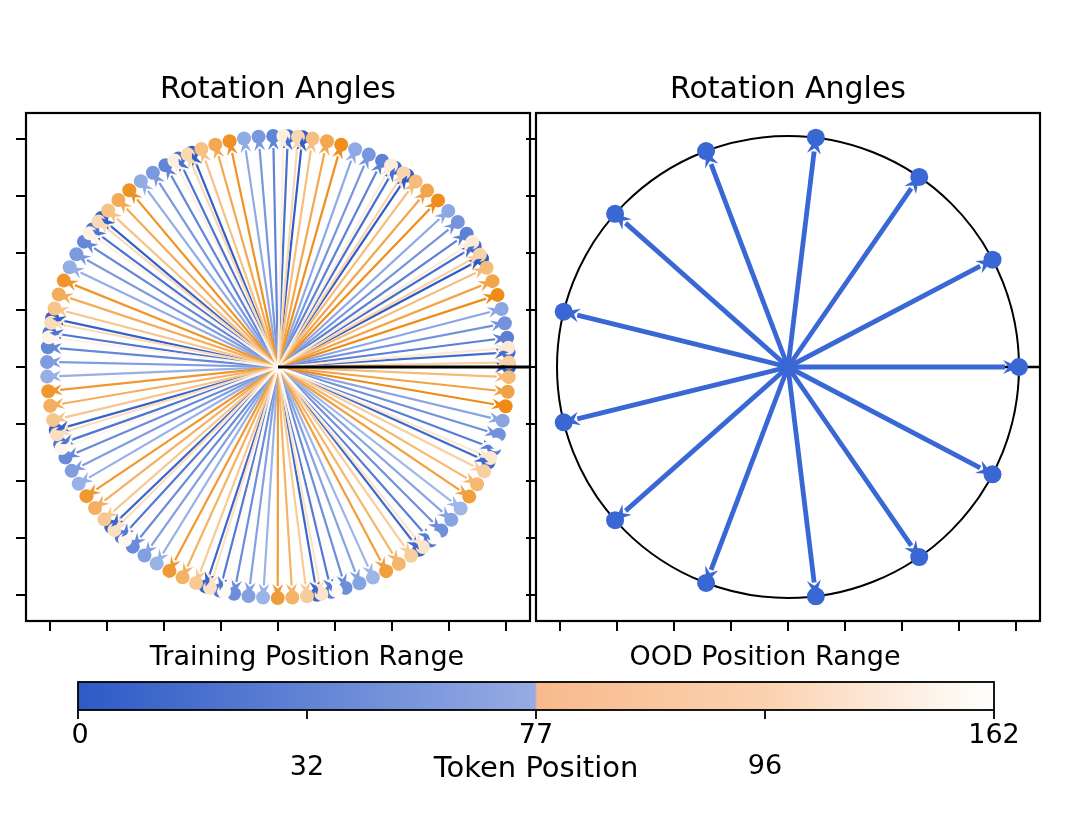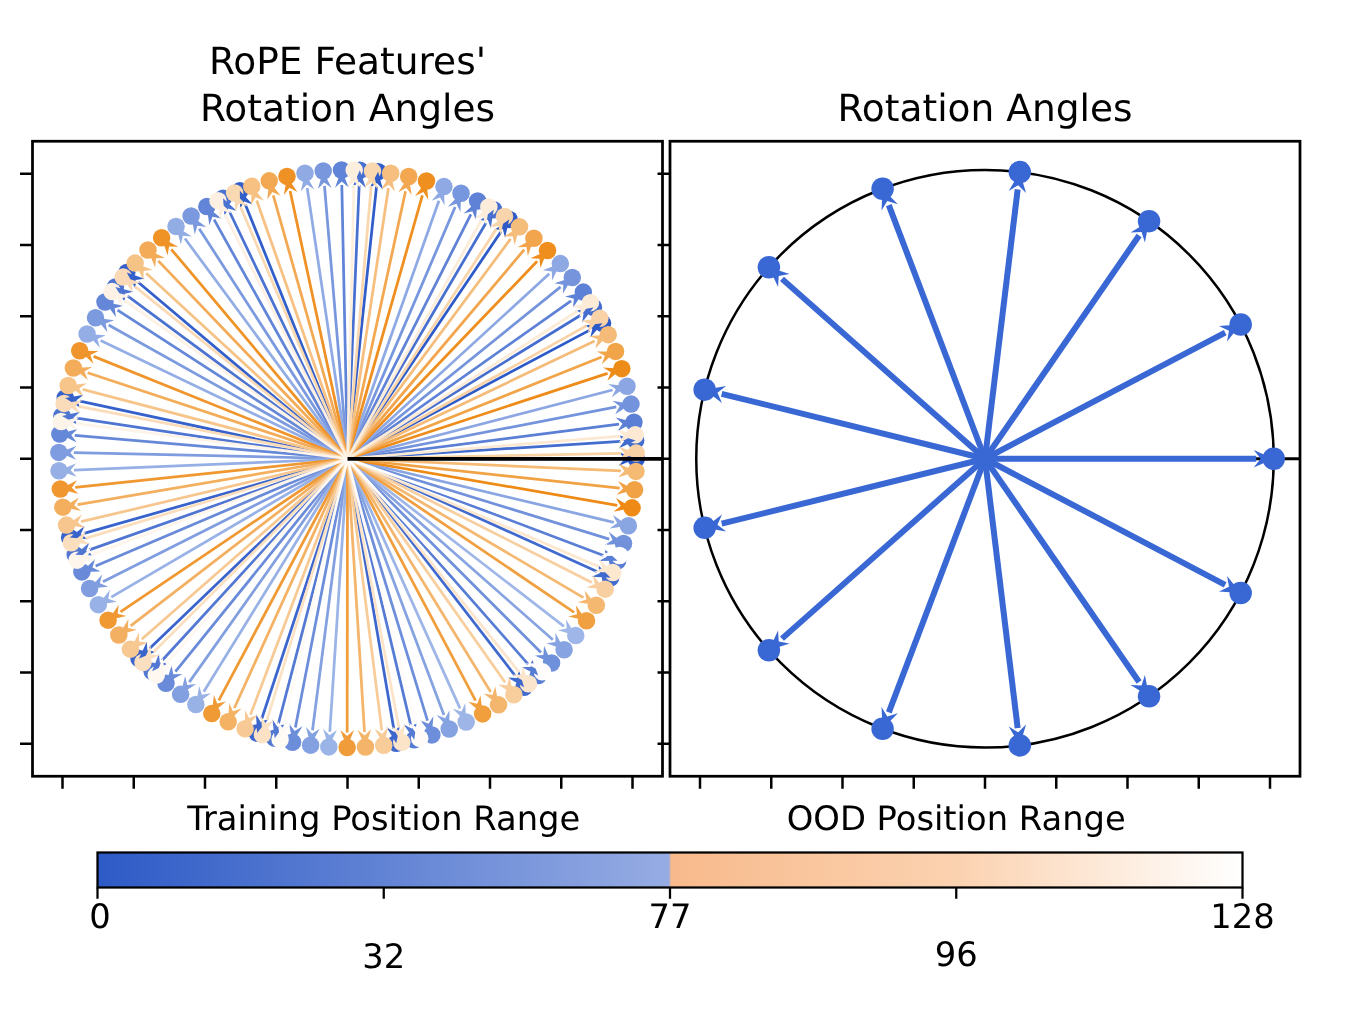--- a/index.html
+++ b/index.html
@@ -799,27 +799,27 @@
       <g>
         <rect x="78" y="682" width="916" height="28" fill="url(#cbgrad)" stroke="#000000" stroke-width="1.8"></rect>
         <line x1="78" y1="710" x2="78" y2="719" stroke="#000000" stroke-width="1.8"></line>
         <line x1="307" y1="710" x2="307" y2="719" stroke="#000000" stroke-width="1.8"></line>
         <line x1="536" y1="710" x2="536" y2="719" stroke="#000000" stroke-width="1.8"></line>
         <line x1="765" y1="710" x2="765" y2="719" stroke="#000000" stroke-width="1.8"></line>
         <line x1="994" y1="710" x2="994" y2="719" stroke="#000000" stroke-width="1.8"></line>
       </g>
     </svg>
 
-  <div class="t-center title-line" style="left:278px; top:31px;">RoPE Features'</div>
   <div class="t-center title-line" style="left:278px; top:69px;">Rotation Angles</div>
 
   <div class="t-center title-line" style="left:788px; top:69px;">Rotation Angles</div>
 
   <div class="t-center range-label" style="left:307px; top:640px;">Training Position Range</div>
   <div class="t-center range-label" style="left:765px; top:640px;">OOD Position Range</div>
 
   <div class="t-center cb-tick-label" style="left:80px;  top:718px;">0</div>
   <div class="t-center cb-tick-label" style="left:307px; top:750px;">32</div>
   <div class="t-center cb-tick-label" style="left:536px; top:718px;">77</div>
   <div class="t-center cb-tick-label" style="left:765px; top:718px;margin-top:31px;">96</div>
-  <div class="t-center cb-tick-label" style="left:994px; top:718px;">128</div>
+  <div class="t-center cb-tick-label" style="left:994px; top:718px;">162</div>
 
+  <div class="t-center axis-label" style="left:536px; top:750px;">Token Position</div>
 </div>
 
 </body></html>

